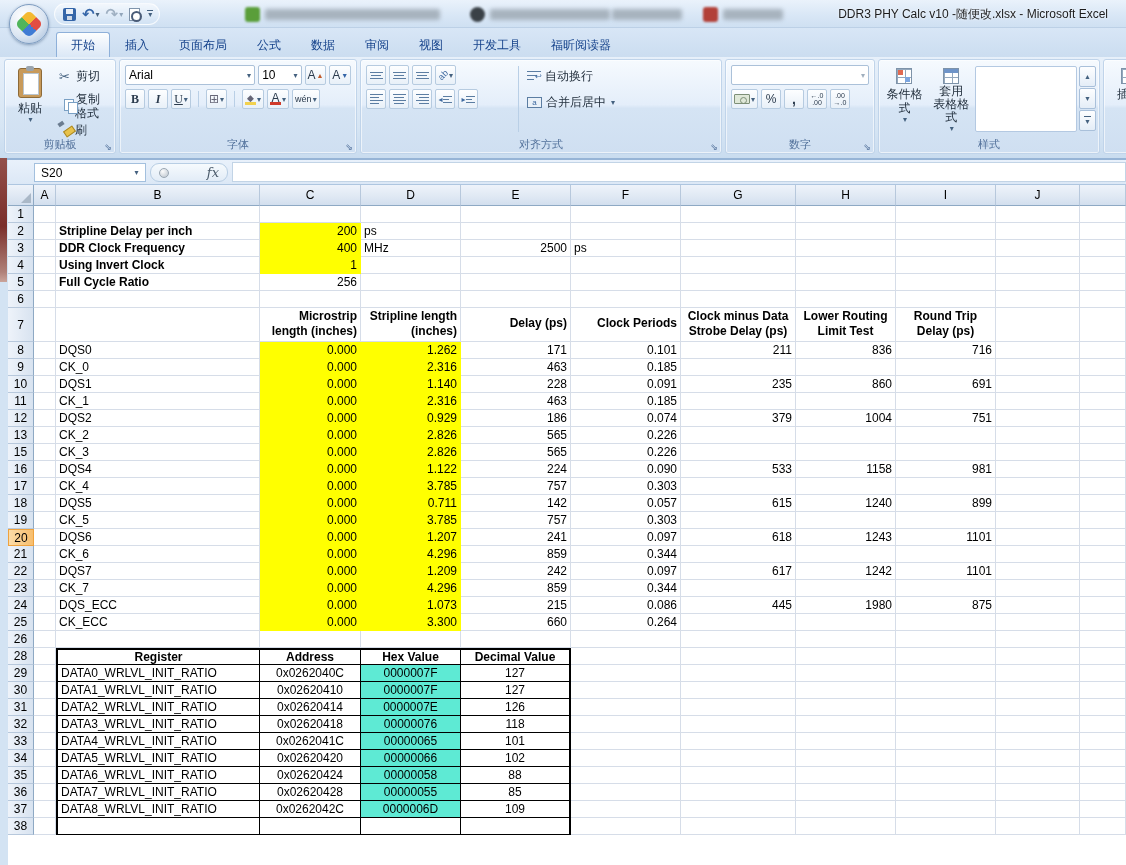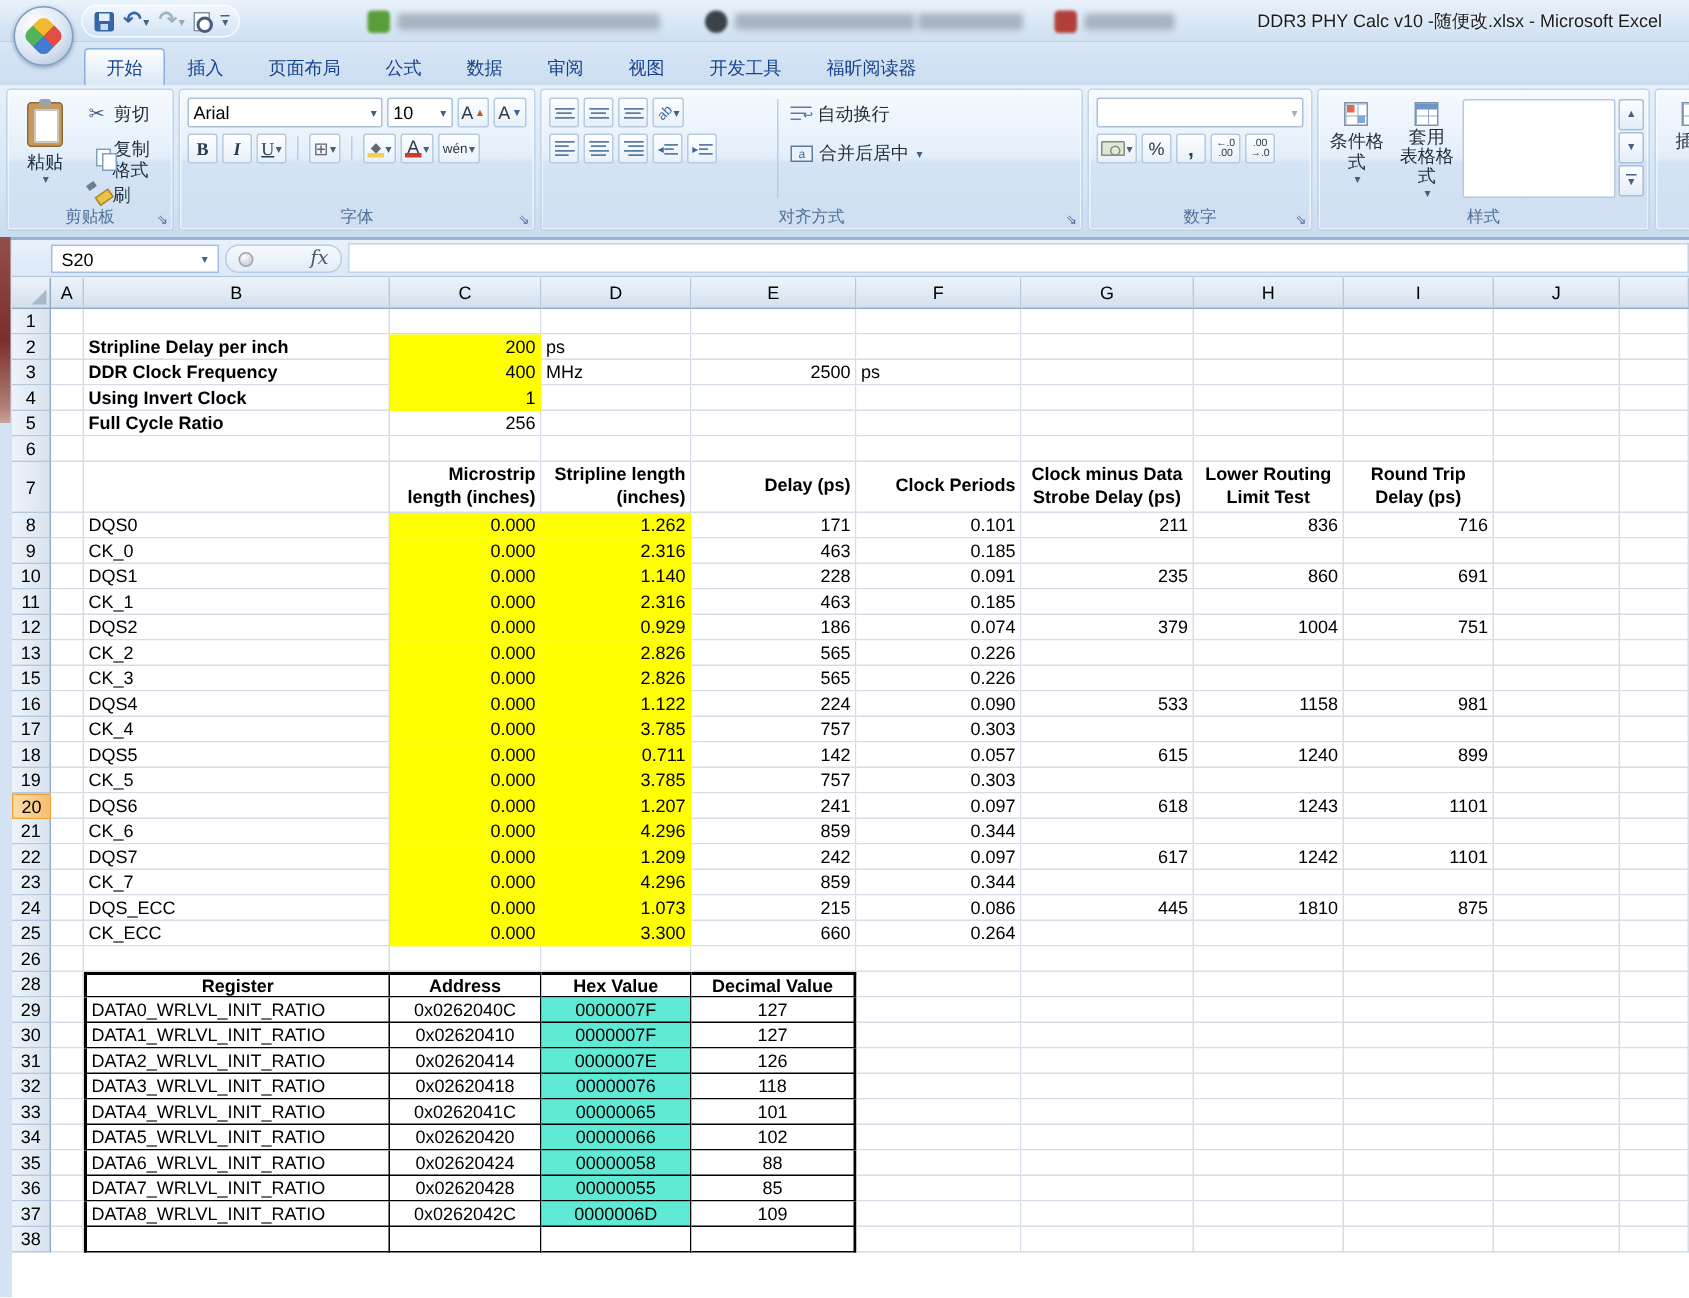--- a/index.html
+++ b/index.html
@@ -817,21 +817,21 @@
           </tr>
           <tr style="height:17px">
             <td class="rowhdr">24</td>
             <td class="cell" style="height:17px"></td>
             <td class="cell lft" style="height:17px">DQS_ECC</td>
             <td class="cell rgt yel" style="height:17px">0.000</td>
             <td class="cell rgt yel" style="height:17px">1.073</td>
             <td class="cell rgt" style="height:17px">215</td>
             <td class="cell rgt" style="height:17px">0.086</td>
             <td class="cell rgt" style="height:17px">445</td>
-            <td class="cell rgt" style="height:17px">1810</td>
+            <td class="cell rgt" style="height:17px">1980</td>
             <td class="cell rgt" style="height:17px">875</td>
             <td class="cell" style="height:17px"></td>
             <td class="cell" style="height:17px"></td>
           </tr>
           <tr style="height:17px">
             <td class="rowhdr">25</td>
             <td class="cell" style="height:17px"></td>
             <td class="cell lft" style="height:17px">CK_ECC</td>
             <td class="cell rgt yel" style="height:17px">0.000</td>
             <td class="cell rgt yel" style="height:17px">3.300</td>

